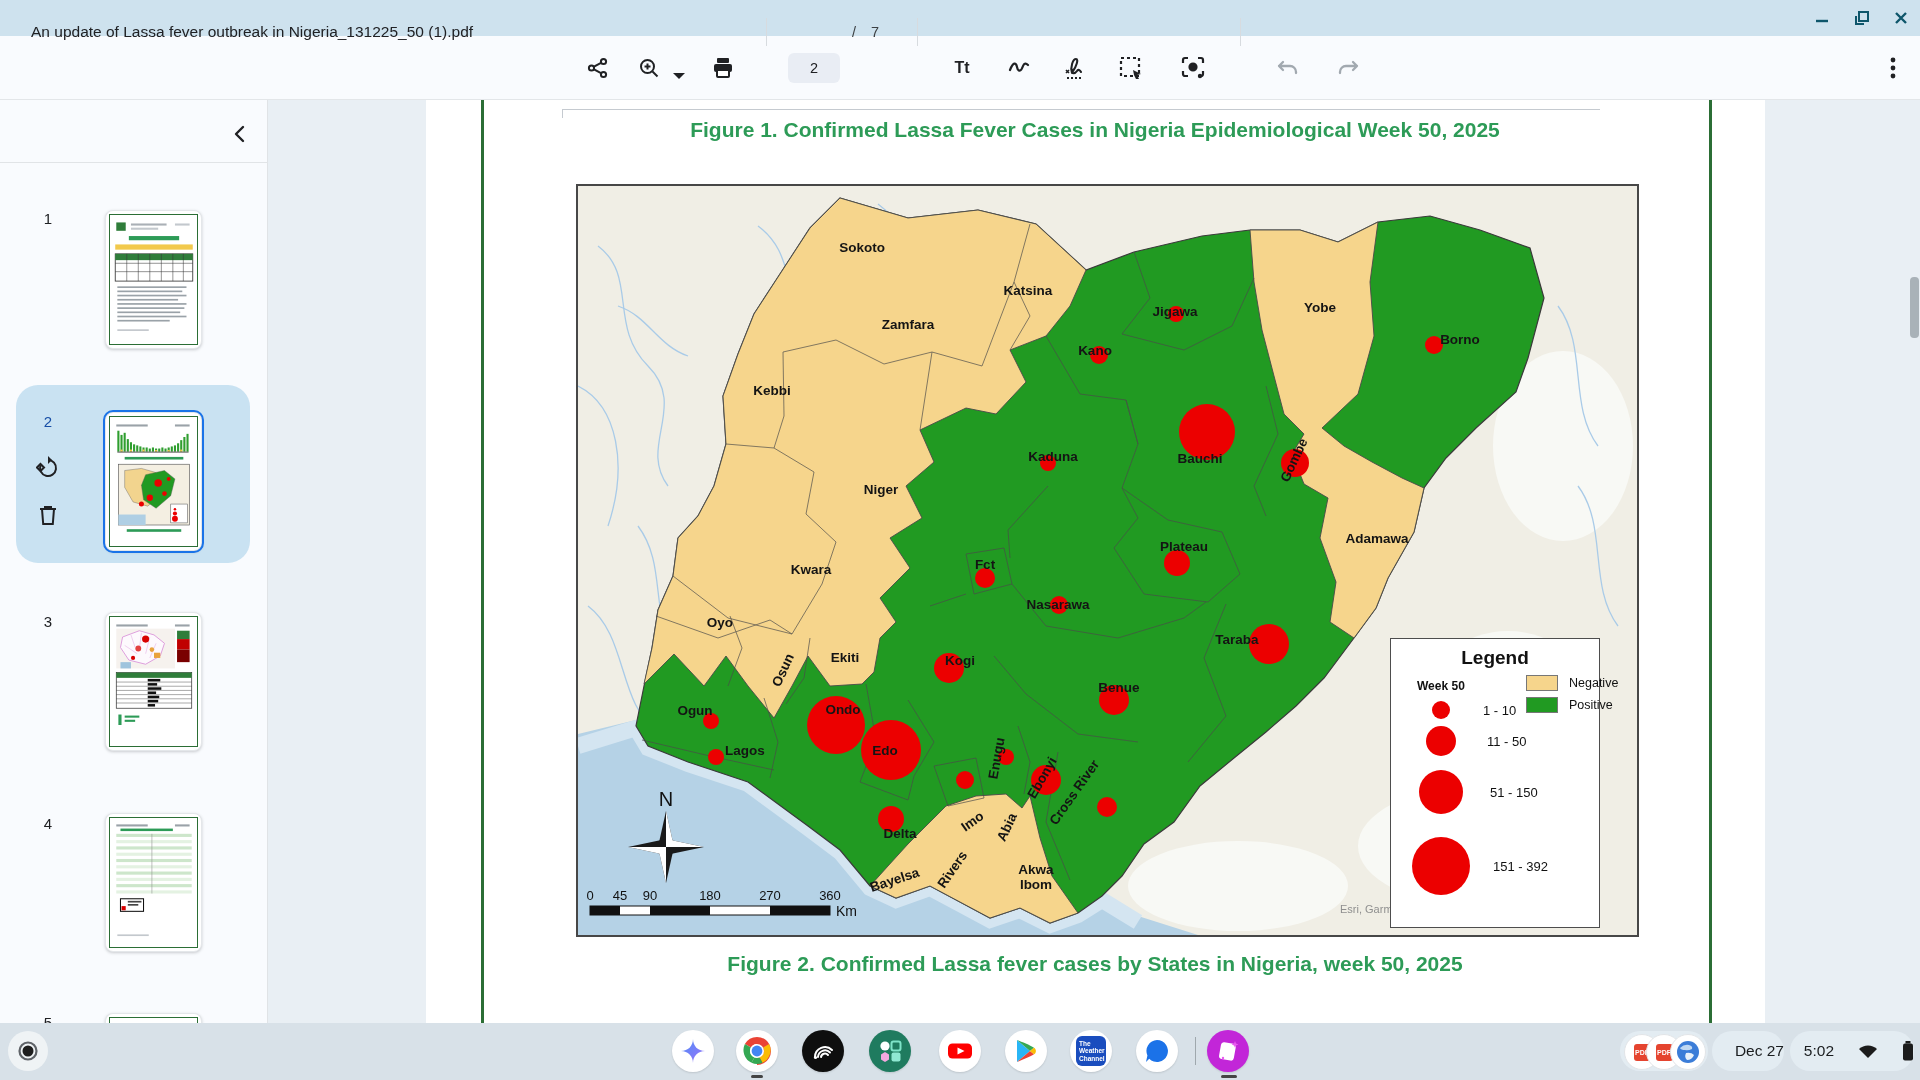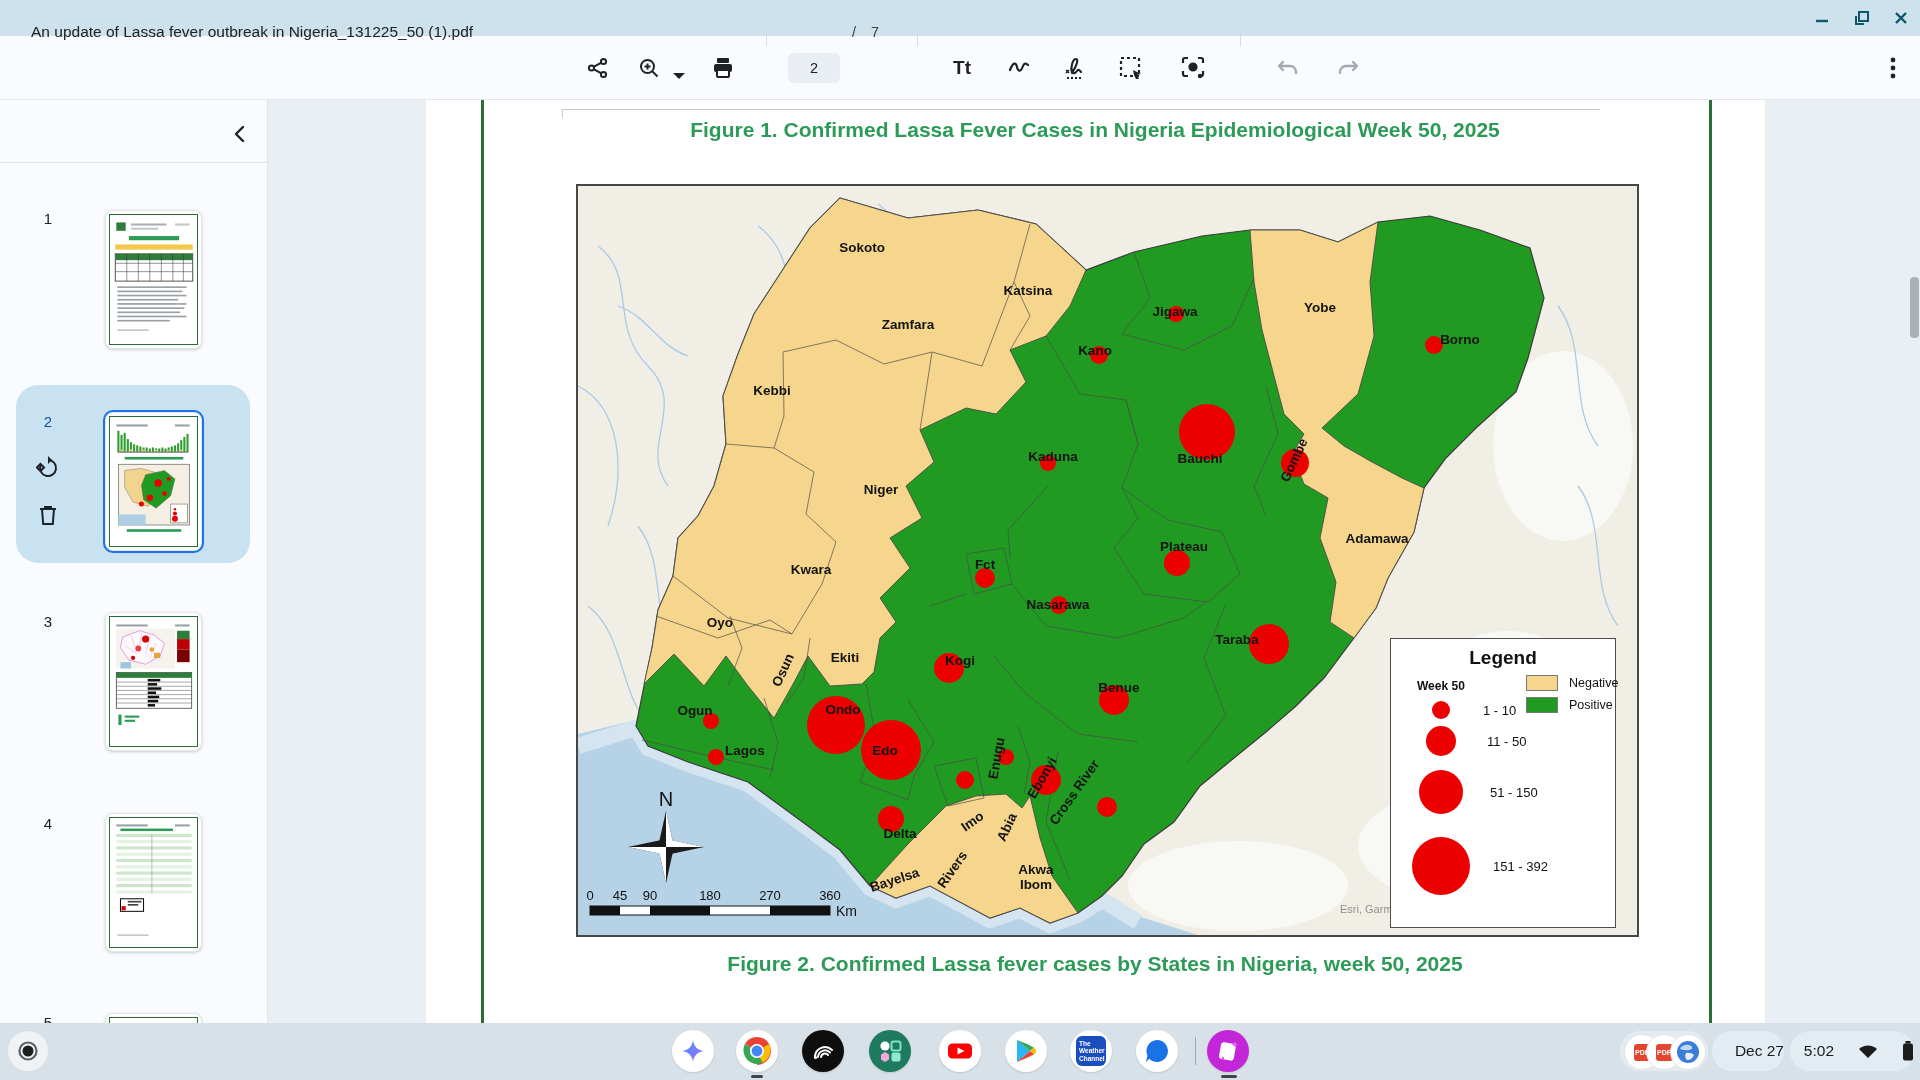--- a/index.html
+++ b/index.html
@@ -32,21 +32,21 @@
   .pageborder{top:100px;width:3px;height:923px;background:#2B6E35;}
   #epi-line{left:562px;top:109px;width:1038px;height:1px;background:#C5CAD0;}
   #epi-stub{left:562px;top:109px;width:1px;height:9px;background:#C5CAD0;}
   .figtitle{left:481px;top:118px;width:1228px;text-align:center;font-size:21px;font-weight:bold;color:#2D9B57;}
   #fig2{top:952px;}
   
   #map{left:576px;top:184px;width:1059px;height:749px;border:2px solid #474747;box-sizing:content-box;background:#F0EEE5;}
   #map svg{position:absolute;left:0;top:0;}
   .map-label{font-size:13.5px;font-weight:bold;fill:#141414;}
   
-  #legend{left:812px;top:452px;width:226px;height:290px;background:#fff;border:1.5px solid #4D4D4D;box-sizing:border-box;}
+  #legend{left:812px;top:452px;width:210px;height:290px;background:#fff;border:1.5px solid #4D4D4D;box-sizing:border-box;}
   #legend-title{left:0;top:8px;width:100%;text-align:center;font-size:19px;font-weight:bold;color:#111;}
   #week-label{left:26px;top:40px;font-size:12px;font-weight:bold;color:#111;}
   .lg-circle{border-radius:50%;background:#EC0000;}
   .lg-label{font-size:13px;color:#111;}
   .lg-swatch{width:30px;height:14px;border:0.5px solid #777;}
   .lg-cat{font-size:12.5px;color:#111;margin-left:6px;}
   
   #scroll-thumb{left:1910px;top:277px;width:9px;height:61px;background:#A9B2B8;border-radius:4px;}
   
   #taskbar{left:0;top:1023px;width:1920px;height:57px;background:#D8E1E8;}
@@ -118,21 +118,21 @@
       </svg>
   </div>
   <div class="abs tsep" style="left:766px;"></div>
   <div class="abs" id="pagebox">
       <span>2</span>
     </div>
   <div class="abs pagesep" style="left:852px;">/</div>
   <div class="abs pagesep" style="left:871px;">7</div>
   <div class="abs tsep" style="left:917px;"></div>
 
-  <div class="abs tbtn" style="left:942px;top:48px;font-size:19px;font-weight:600;color:#202124;">
+  <div class="abs tbtn" style="left:942px;top:48px;font-size:16px;font-weight:600;color:#202124;">
       <span>Tt</span>
     </div>
   <div class="abs tbtn" style="left:999px;top:48px;">
     <svg width="24" height="24" viewBox="0 0 24 24">
         <path d="M3 14 C6 6 9 6 10 11 C11 16 14 16 16 10 C17 7 19 7 21 9" fill="none" stroke="#202124" stroke-width="2.2" stroke-linecap="round"></path>
       </svg>
   </div>
   <div class="abs tbtn" style="left:1056px;top:48px;">
     <svg width="26" height="26" viewBox="0 0 26 26">
         <g stroke="#202124" fill="none">

